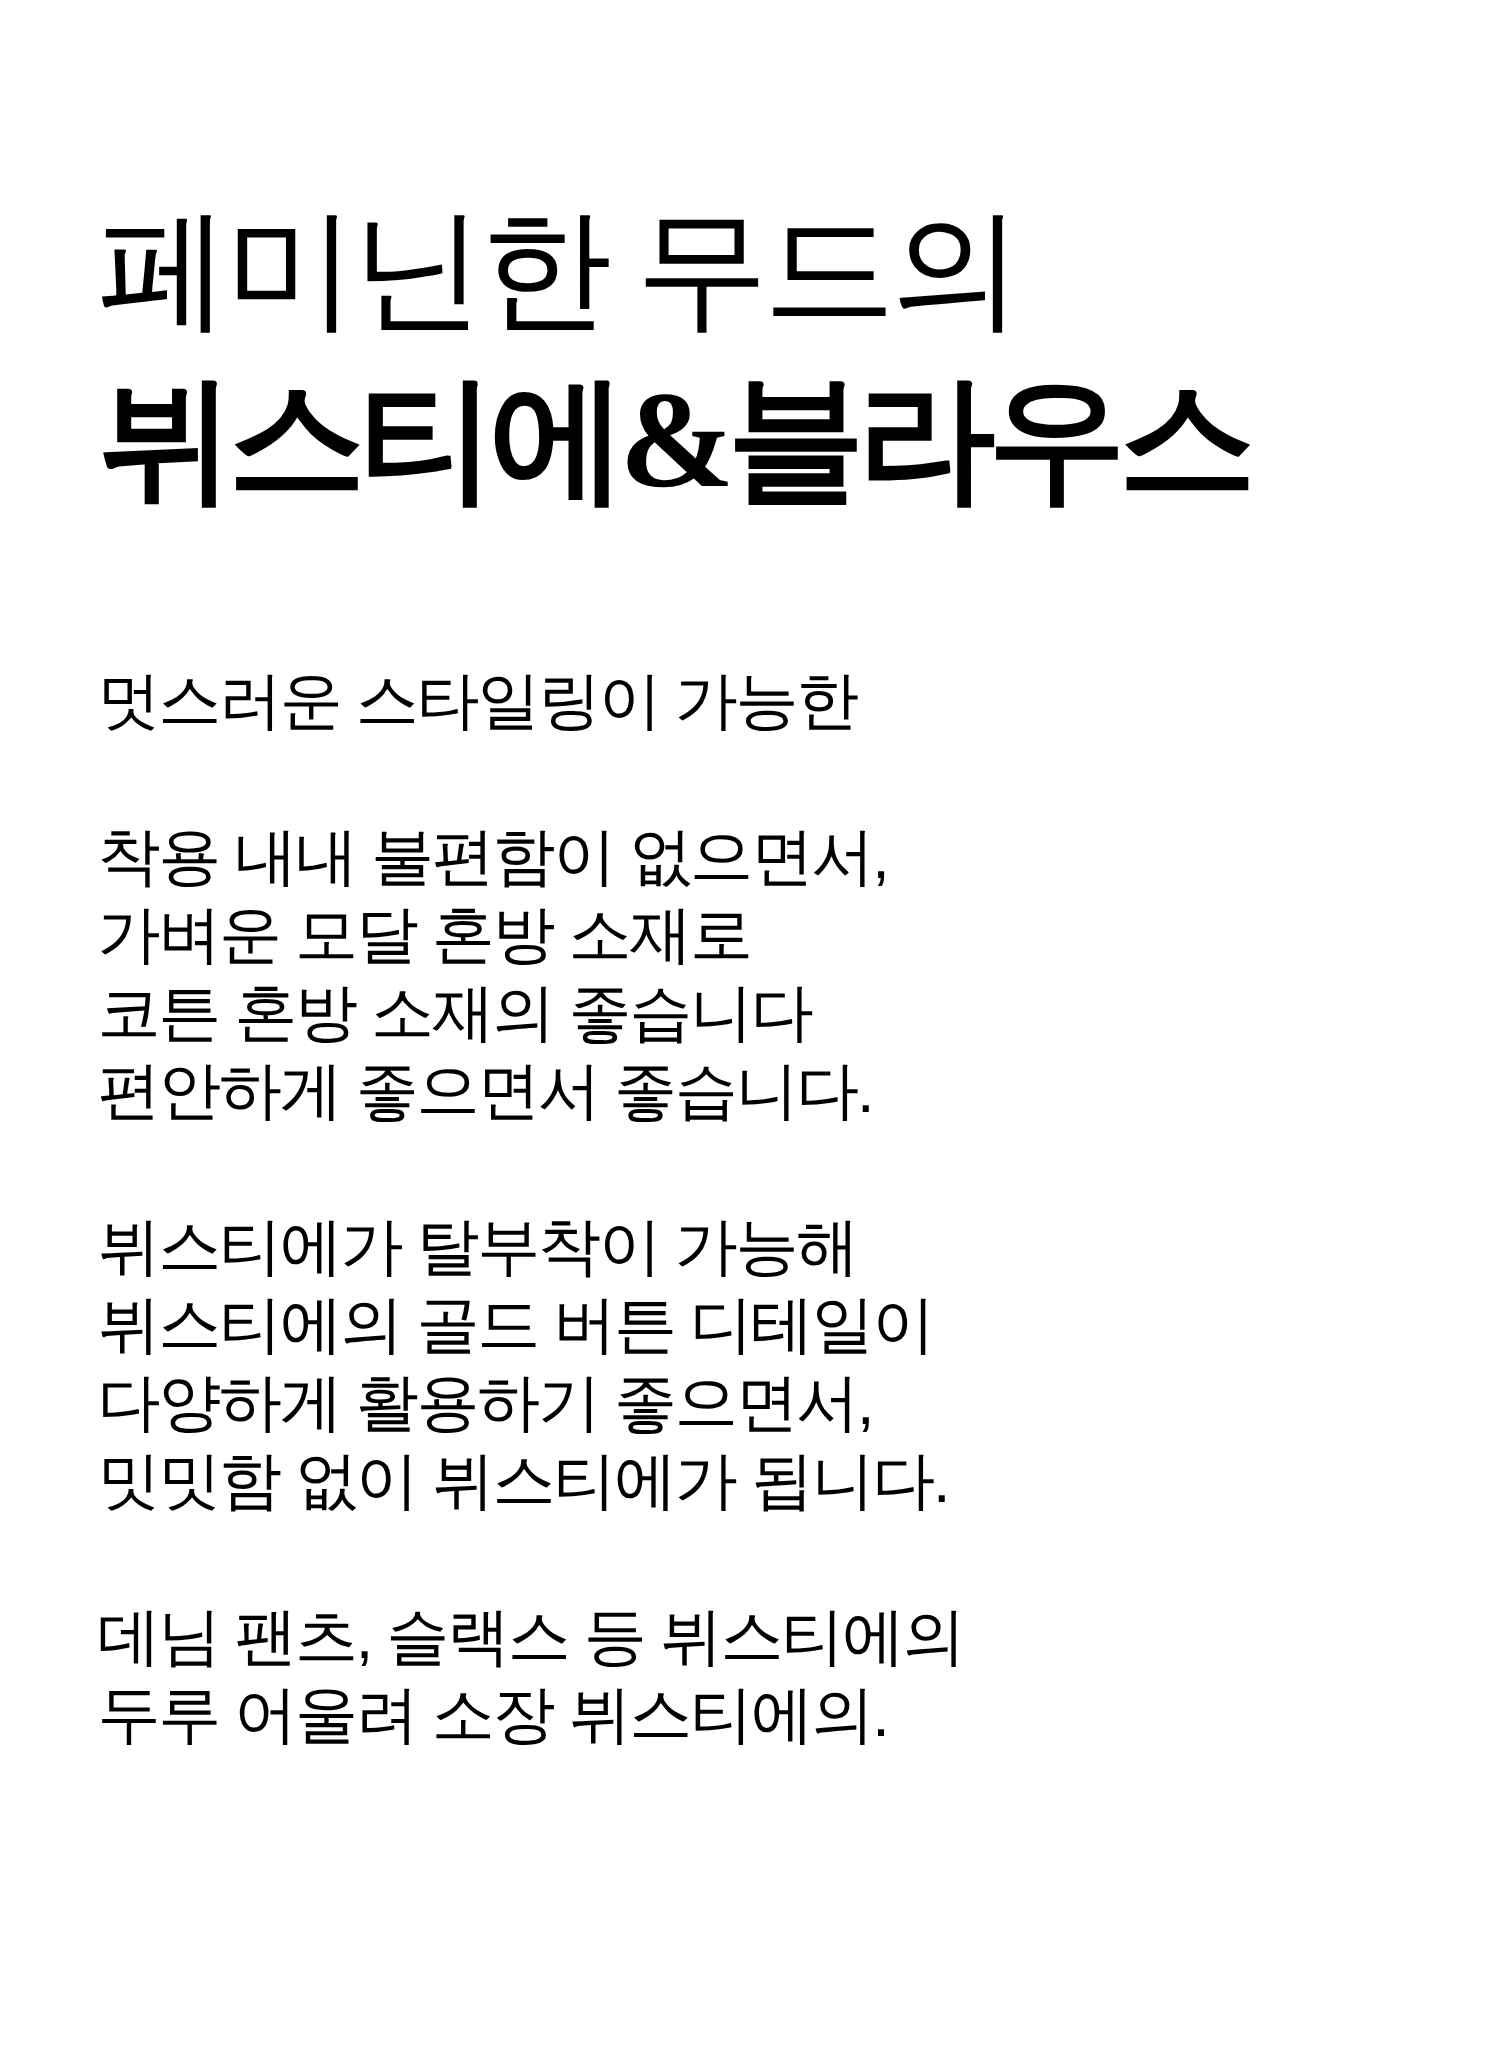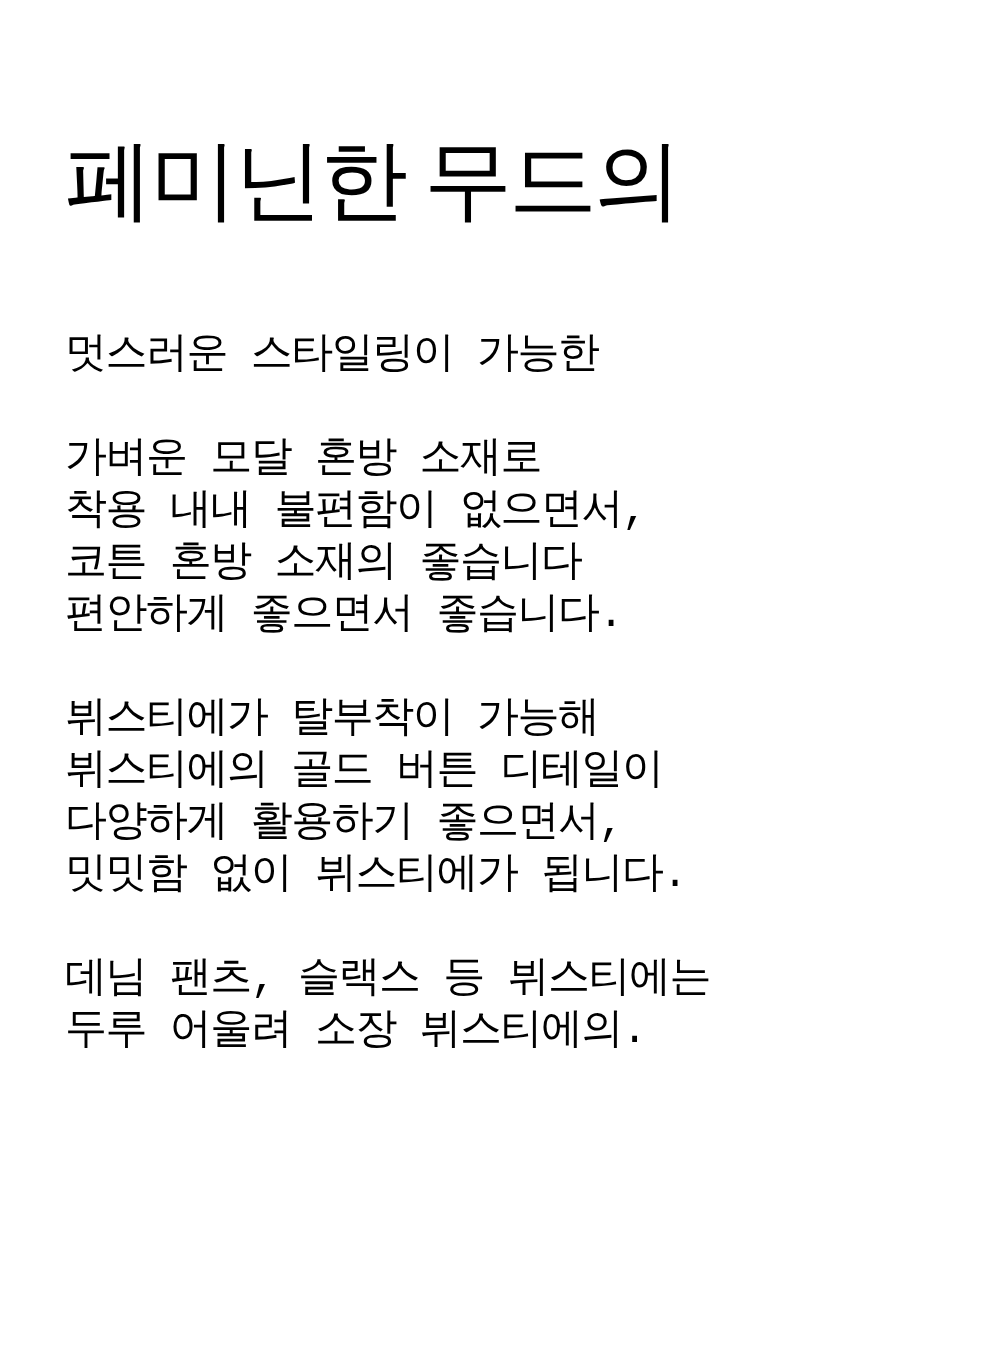--- a/index.html
+++ b/index.html
@@ -47,59 +47,59 @@
     margin-top: 92px;
     font-family: "Liberation Sans", "DejaVu Sans", sans-serif;
   }
   .description p {
     margin: 0 0 52px 0;
     padding: 0;
     font-size: 42px;
     line-height: 52px;
     letter-spacing: -1.5px;
     font-weight: 400;
-    font-family: Liberation Mono, monospace;
   }
   .description p:last-child {
     margin-bottom: 0;
   }
   .line {
     display: block;
     white-space: nowrap;
   }
 </style>
 </head>
 <body>
 
 <main class="page">
 
   <h1 class="title">
     <span class="title-line-1">페미닌한 무드의</span>
+    <span class="title-line-2">뷔스티에&amp;블라우스</span>
   </h1>
 
   <section class="description">
 
     <p>
       <span class="line">멋스러운 스타일링이 가능한</span>
     </p>
 
     <p>
+      <span class="line">착용 내내 불편함이 없으면서,</span>
       <span class="line">가벼운 모달 혼방 소재로</span>
-      <span class="line">착용 내내 불편함이 없으면서,</span>
       <span class="line">코튼 혼방 소재의 좋습니다</span>
       <span class="line">편안하게 좋으면서 좋습니다.</span>
     </p>
 
     <p>
       <span class="line">뷔스티에가 탈부착이 가능해</span>
       <span class="line">뷔스티에의 골드 버튼 디테일이</span>
       <span class="line">다양하게 활용하기 좋으면서,</span>
       <span class="line">밋밋함 없이 뷔스티에가 됩니다.</span>
     </p>
 
     <p>
-      <span class="line">데님 팬츠, 슬랙스 등 뷔스티에는</span>
+      <span class="line">데님 팬츠, 슬랙스 등 뷔스티에의</span>
       <span class="line">두루 어울려 소장 뷔스티에의.</span>
     </p>
 
   </section>
 
 </main>
 
 </body></html>

